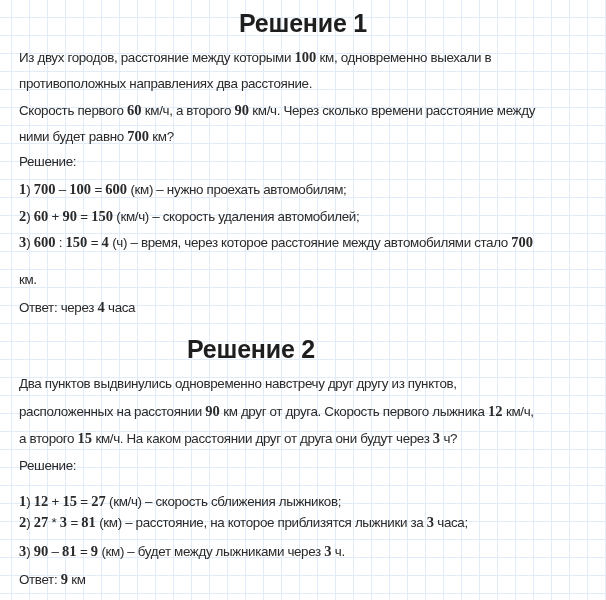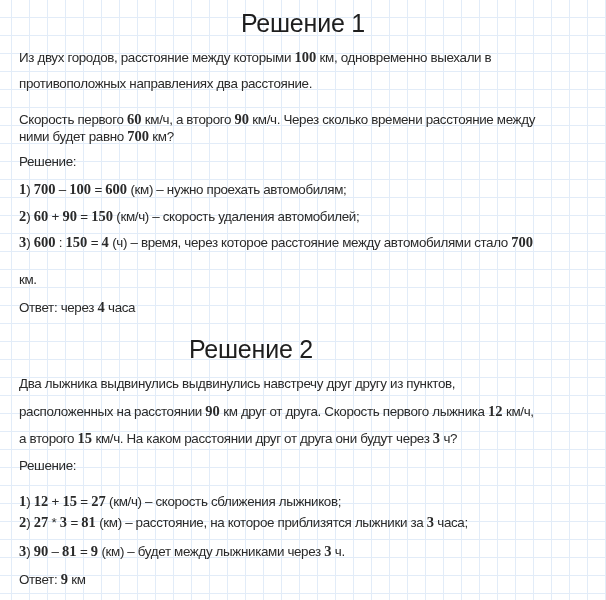--- a/index.html
+++ b/index.html
@@ -22,21 +22,21 @@
     }
     .page {
       position: absolute;
       left: 0;
       top: 0;
       width: 606px;
     }
     .heading {
       text-align: center;
       font-size: 25px;
-      font-weight: normal;
+      font-weight: bold;
       margin: 0;
       letter-spacing: -0.2px;
       color: #1e1e1e;
       line-height: 30px;
     }
     .line {
       position: absolute;
       left: 19px;
       font-size: 13.4px;
       line-height: 18px;
@@ -55,32 +55,32 @@
   </style>
 </head>
 <body>
 
 <div class="page">
 
   <h2 id="h1" class="heading">Решение 1</h2>
 
   <div class="line" style="top:48px">Из двух городов, расстояние между которыми <span class="num">100</span> км, одновременно выехали в</div>
   <div class="line" style="top:75px">противоположных направлениях два расстояние.</div>
-  <div class="line" style="top:110px">Скорость первого <span class="num">60</span> км/ч, а второго <span class="num">90</span> км/ч. Через сколько времени расстояние между</div>
+  <div class="line" style="top:101px">Скорость первого <span class="num">60</span> км/ч, а второго <span class="num">90</span> км/ч. Через сколько времени расстояние между</div>
   <div class="line" style="top:127px">ними будет равно <span class="num">700</span> км?</div>
   <div class="line" style="top:153px">Решение:</div>
   <div class="line" style="top:180px"><span class="num">1</span>) <span class="num">700</span> – <span class="num">100</span> = <span class="num">600</span> (км) – нужно проехать автомобилям;</div>
   <div class="line" style="top:207px"><span class="num">2</span>) <span class="num">60</span> + <span class="num">90</span> = <span class="num">150</span> (км/ч) – скорость удаления автомобилей;</div>
   <div class="line" style="top:233px"><span class="num">3</span>) <span class="num">600</span> : <span class="num">150</span> = <span class="num">4</span> (ч) – время, через которое расстояние между автомобилями стало <span class="num">700</span></div>
   <div class="line" style="top:271px">км.</div>
   <div class="line" style="top:298px">Ответ: через <span class="num">4</span> часа</div>
 
   <h2 id="h2" class="heading">Решение 2</h2>
 
-  <div class="line" style="top:375px">Два лыжника выдвинулись выдвинулись навстречу друг другу из пунктов,</div>
+  <div class="line" style="top:375px">Два пунктов выдвинулись одновременно навстречу друг другу из пунктов,</div>
   <div class="line" style="top:402px">расположенных на расстоянии <span class="num">90</span> км друг от друга. Скорость первого лыжника <span class="num">12</span> км/ч,</div>
   <div class="line" style="top:429px">а второго <span class="num">15</span> км/ч. На каком расстоянии друг от друга они будут через <span class="num">3</span> ч?</div>
   <div class="line" style="top:457px">Решение:</div>
   <div class="line" style="top:492px"><span class="num">1</span>) <span class="num">12</span> + <span class="num">15</span> = <span class="num">27</span> (км/ч) – скорость сближения лыжников;</div>
   <div class="line" style="top:513px"><span class="num">2</span>) <span class="num">27</span> * <span class="num">3</span> = <span class="num">81</span> (км) – расстояние, на которое приблизятся лыжники за <span class="num">3</span> часа;</div>
   <div class="line" style="top:542px"><span class="num">3</span>) <span class="num">90</span> – <span class="num">81</span> = <span class="num">9</span> (км) – будет между лыжниками через <span class="num">3</span> ч.</div>
   <div class="line" style="top:570px">Ответ: <span class="num">9</span> км</div>
 
 </div>
 

